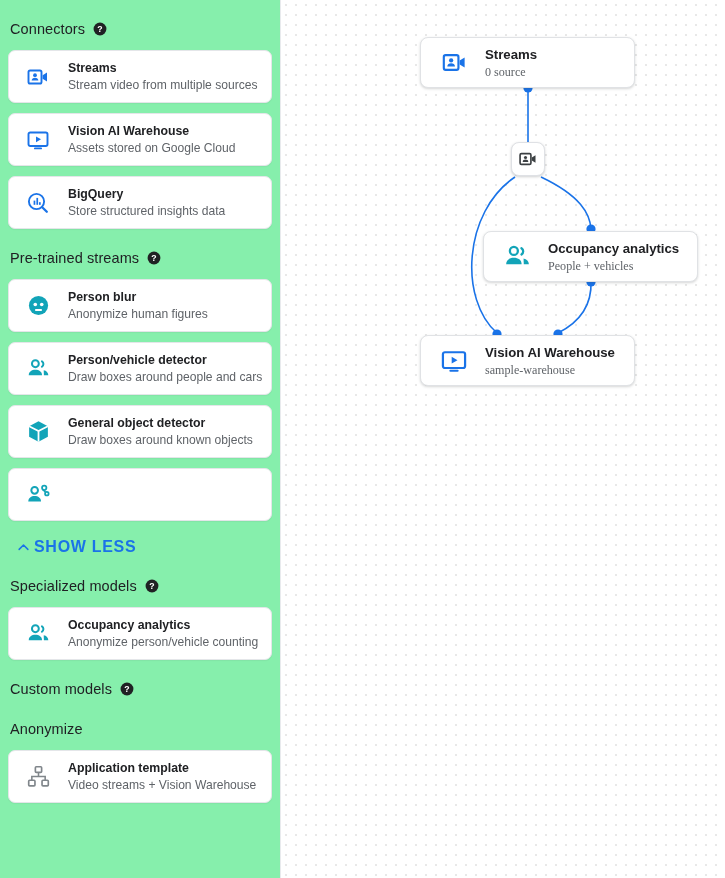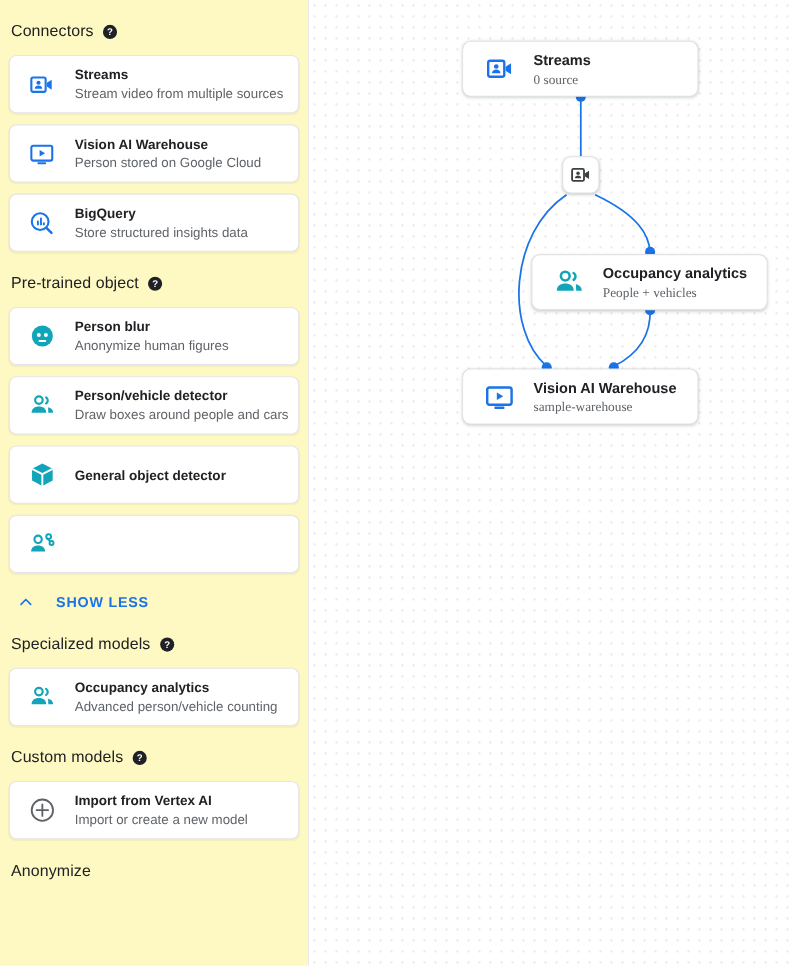--- a/index.html
+++ b/index.html
@@ -9,21 +9,21 @@
     font-family: "Liberation Sans", sans-serif;
     overflow: hidden;
     background: #ffffff;
   }
   #app { position: relative; width: 725px; height: 878px; display: flex; }
 
   
   #sidebar {
     width: 281px;
     height: 878px;
-    background: #fef9c3;
+    background: #86efac;
     border-right: 1px solid #e8eaed;
     padding: 0 8px;
     overflow: hidden;
     position: relative;
     flex: 0 0 281px;
   }
   .section-header {
     display: flex;
     align-items: center;
     gap: 8px;
@@ -75,23 +75,23 @@
   .card-sub {
     font-size: 12.1px;
     color: #5f6368;
     line-height: 16px;
     margin-top: 1px;
     white-space: nowrap;
   }
   .show-less {
     display: flex;
     align-items: center;
-    gap: 20px;
+    gap: 3px;
     color: #1a73e8;
-    font-size: 13px;
+    font-size: 16px;
     font-weight: bold;
     letter-spacing: 0.7px;
     margin: 16px 0 0 8px;
     height: 20px;
     cursor: pointer;
   }
   .show-less svg { display: block; }
 
   
   #canvas {
@@ -184,42 +184,42 @@
     <div class="card">
       <div class="card-icon">
         <svg width="24" height="24" viewBox="0 0 24 24">
           <rect x="2.5" y="4.5" width="19" height="13.5" rx="1.7" fill="none" stroke="#1a73e8" stroke-width="1.9"></rect>
           <path d="M10 8.4l5 2.9-5 2.9z" fill="#1a73e8"></path>
           <rect x="8" y="19.4" width="8" height="1.9" rx="0.9" fill="#1a73e8"></rect>
         </svg>
       </div>
       <div class="card-text">
         <div class="card-title">Vision AI Warehouse</div>
-        <div class="card-sub">Person stored on Google Cloud</div>
+        <div class="card-sub">Assets stored on Google Cloud</div>
       </div>
     </div>
 
     <div class="card">
       <div class="card-icon">
         <svg width="24" height="24" viewBox="0 0 24 24">
           <circle cx="10.5" cy="10.5" r="7.6" fill="none" stroke="#1a73e8" stroke-width="1.9"></circle>
           <rect x="7.6" y="9.6" width="1.7" height="4.2" fill="#1a73e8"></rect>
           <rect x="10.4" y="6.9" width="1.7" height="6.9" fill="#1a73e8"></rect>
           <rect x="13" y="11.2" width="1.7" height="2.6" fill="#1a73e8"></rect>
           <path d="M16.2 16.2l4.6 4.6" stroke="#1a73e8" stroke-width="2.3" stroke-linecap="round"></path>
         </svg>
       </div>
       <div class="card-text">
         <div class="card-title">BigQuery</div>
         <div class="card-sub">Store structured insights data</div>
       </div>
     </div>
 
     <div class="section-header">
-      <div class="section-title">Pre-trained object</div>
+      <div class="section-title">Pre-trained streams</div>
       <svg class="help-icon" viewBox="0 0 24 24">
         <circle cx="12" cy="12" r="11" fill="#202124"></circle>
         <text x="12" y="17.4" font-size="15" font-weight="bold" fill="#ffffff" text-anchor="middle" font-family="Liberation Sans, sans-serif">?</text>
       </svg>
     </div>
 
     <div class="card">
       <div class="card-icon">
         <svg width="25" height="25" viewBox="0 0 24 24">
           <circle cx="12" cy="12" r="9.2" fill="#12a4b8"></circle>
@@ -252,20 +252,21 @@
     <div class="card">
       <div class="card-icon">
         <svg width="25" height="25" viewBox="0 0 24 24">
           <path d="M12 2.2l9 4.7v10.2L12 21.8 3 17.1V6.9z" fill="#12a4b8"></path>
           <path d="M3 6.9l9 4.7 9-4.7" fill="none" stroke="#ffffff" stroke-width="1.7"></path>
           <path d="M12 11.6v10.2" fill="none" stroke="#ffffff" stroke-width="1.7"></path>
         </svg>
       </div>
       <div class="card-text">
         <div class="card-title">General object detector</div>
+        <div class="card-sub">Draw boxes around known objects</div>
       </div>
     </div>
 
     <div class="card">
       <div class="card-icon">
         <svg width="25" height="25" viewBox="0 0 24 24">
           <circle cx="8.3" cy="8" r="3.2" fill="none" stroke="#12a4b8" stroke-width="1.9"></circle>
           <path d="M2.2 18.6c0-3.4 2.8-5.2 6.1-5.2s6.1 1.8 6.1 5.2z" fill="#12a4b8"></path>
           <circle cx="17.5" cy="5.6" r="2.1" fill="none" stroke="#12a4b8" stroke-width="1.7"></circle>
           <circle cx="20" cy="11.2" r="1.7" fill="none" stroke="#12a4b8" stroke-width="1.7"></circle>
@@ -293,49 +294,51 @@
       <div class="card-icon">
         <svg width="25" height="25" viewBox="0 0 24 24">
           <circle cx="9" cy="7.4" r="3.3" fill="none" stroke="#12a4b8" stroke-width="1.9"></circle>
           <path d="M2.6 18.4c0-3.5 2.9-5.3 6.4-5.3s6.4 1.8 6.4 5.3z" fill="#12a4b8"></path>
           <path d="M15.3 5.1a3.1 3.1 0 0 1 0 5.2" fill="none" stroke="#12a4b8" stroke-width="1.9" stroke-linecap="round"></path>
           <path d="M17 13.6c2.6.5 4.4 2.2 4.4 4.8h-4.2z" fill="#12a4b8"></path>
         </svg>
       </div>
       <div class="card-text">
         <div class="card-title">Occupancy analytics</div>
-        <div class="card-sub">Advanced person/vehicle counting</div>
+        <div class="card-sub">Anonymize person/vehicle counting</div>
       </div>
     </div>
 
     <div class="section-header">
       <div class="section-title">Custom models</div>
       <svg class="help-icon" viewBox="0 0 24 24">
         <circle cx="12" cy="12" r="11" fill="#202124"></circle>
         <text x="12" y="17.4" font-size="15" font-weight="bold" fill="#ffffff" text-anchor="middle" font-family="Liberation Sans, sans-serif">?</text>
       </svg>
     </div>
 
-    <div class="card">
-      <div class="card-icon">
-        <svg width="25" height="25" viewBox="0 0 24 24">
-          <circle cx="12" cy="12" r="9.3" fill="none" stroke="#5f6368" stroke-width="1.6"></circle>
-          <path d="M12 7v10M7 12h10" stroke="#5f6368" stroke-width="1.6" stroke-linecap="round"></path>
-        </svg>
-      </div>
-      <div class="card-text">
-        <div class="card-title">Import from Vertex AI</div>
-        <div class="card-sub">Import or create a new model</div>
-      </div>
-    </div>
 
     <div class="section-header">
       <div class="section-title">Anonymize</div>
     </div>
 
+    <div class="card">
+      <div class="card-icon">
+        <svg width="25" height="25" viewBox="0 0 24 24">
+          <rect x="9" y="2.6" width="6" height="5.4" rx="0.9" fill="none" stroke="#80868b" stroke-width="1.6"></rect>
+          <rect x="2.6" y="15.6" width="6" height="5.4" rx="0.9" fill="none" stroke="#80868b" stroke-width="1.6"></rect>
+          <rect x="15.4" y="15.6" width="6" height="5.4" rx="0.9" fill="none" stroke="#80868b" stroke-width="1.6"></rect>
+          <path d="M12 8v4M5.6 15.6v-3.6h12.8v3.6" fill="none" stroke="#80868b" stroke-width="1.5"></path>
+        </svg>
+      </div>
+      <div class="card-text">
+        <div class="card-title">Application template</div>
+        <div class="card-sub">Video streams + Vision Warehouse</div>
+      </div>
+    </div>
   </div>
 
   <div id="canvas">
 
     <svg id="edges">
 
       <path d="M247 88 L247 142" fill="none" stroke="#1a73e8" stroke-width="1.6"></path>
 
       <path d="M234 177 C 182 212, 178 300, 216 333" fill="none" stroke="#1a73e8" stroke-width="1.6"></path>
 

